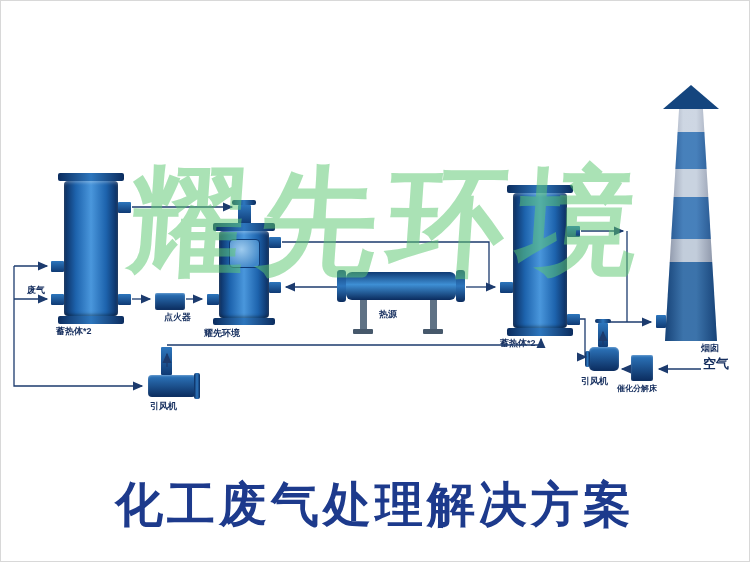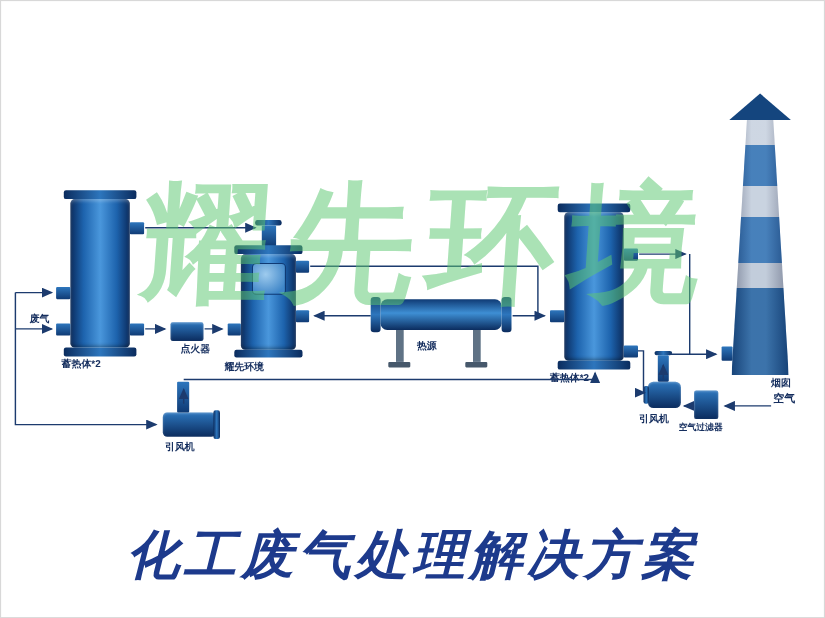--- a/index.html
+++ b/index.html
@@ -77,21 +77,21 @@
   }
   .lines{position:absolute;left:0;top:0;z-index:20;pointer-events:none;}
   .watermark{
     position:absolute;left:128px;top:162px;width:540px;z-index:30;
     font-family:"DejaVu Serif",serif;font-weight:bold;font-size:118px;
     letter-spacing:12px;color:#5ec873;opacity:.52;white-space:nowrap;
     transform:skewX(-4deg);pointer-events:none;line-height:1;
   }
   .title{
     position:absolute;left:0;right:0;top:472px;z-index:16;text-align:center;
-    font-family:"Liberation Serif",serif;font-style:italic;font-weight:bold;
+    font-family:"Liberation Serif",serif;font-weight:bold;
     font-size:48px;letter-spacing:4px;color:#1d3a8c;
   }
 </style>
 </head>
 <body>
 
 <div class="stage">
 
   <div class="flange" style="left:57px;top:172px;width:66px;height:8px"></div>
   <div class="vessel-v" style="left:63px;top:180px;width:54px;height:135px"></div>
@@ -139,22 +139,22 @@
   <div class="flange" style="left:193px;top:372px;width:6px;height:26px"></div>
   <div class="lbl" style="left:149px;top:400px;width:48px">引风机</div>
 
   <div class="flange" style="left:594px;top:318px;width:16px;height:4px"></div>
   <div class="nozzle" style="left:597px;top:322px;width:10px;height:24px"></div>
   <div class="flange" style="left:584px;top:350px;width:5px;height:16px"></div>
   <div class="box-blue" style="left:588px;top:346px;width:30px;height:24px;border-radius:5px"></div>
   <div class="lbl" style="left:580px;top:375px;width:44px">引风机</div>
 
   <div class="box-blue" style="left:630px;top:354px;width:22px;height:26px"></div>
-  <div class="lbl lbl-sm" style="left:616px;top:383px;width:68px">空气过滤器</div>
-  <div class="lbl" style="left:702px;top:356px;width:32px;font-size:10px">空气</div>
+  <div class="lbl lbl-sm" style="left:616px;top:383px;width:68px">催化分解床</div>
+  <div class="lbl" style="left:702px;top:356px;width:32px;font-size:13px">空气</div>
 
   <div class="chimney-cap"></div>
   <div class="chimney-body">
     <div class="chimney-shade"></div>
   </div>
   <div class="nozzle" style="left:655px;top:314px;width:10px;height:13px"></div>
   <div class="lbl" style="left:700px;top:342px;width:40px">烟囱</div>
 
   <svg class="lines" width="750" height="562" viewBox="0 0 750 562">
     <defs>

